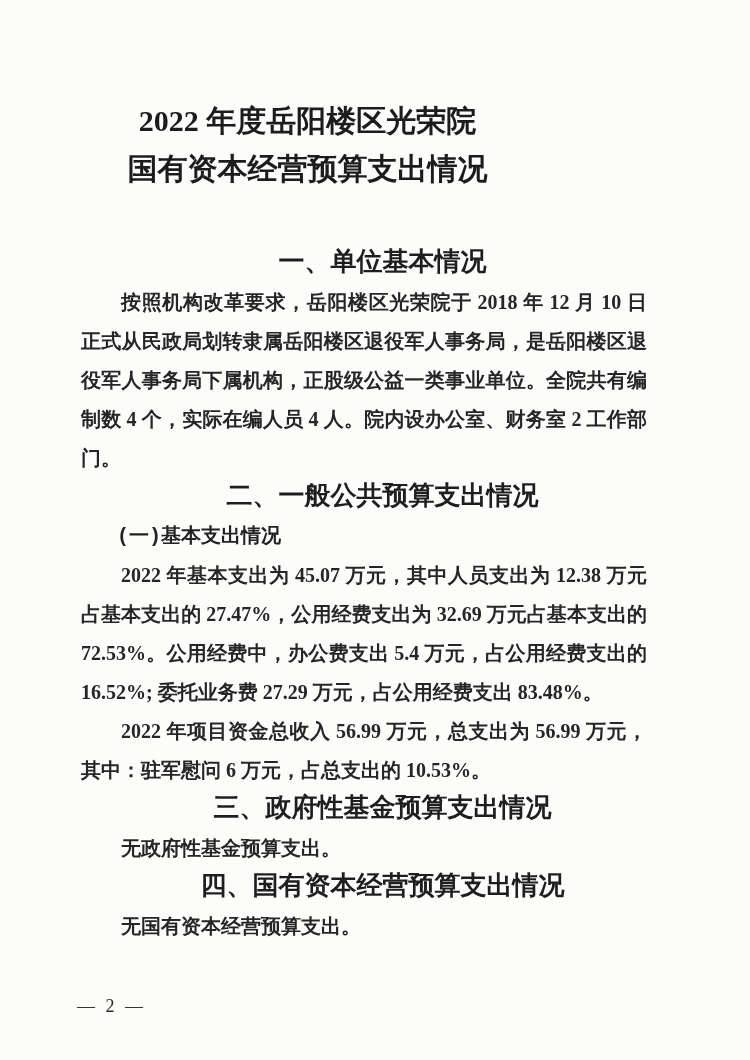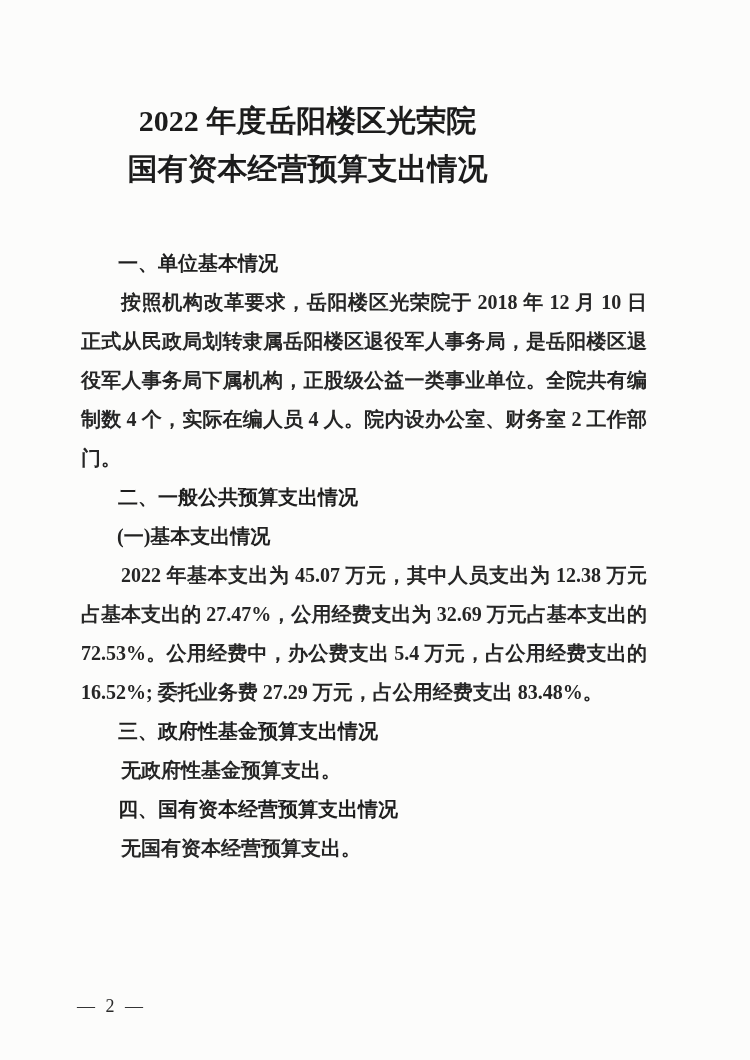--- a/index.html
+++ b/index.html
@@ -39,29 +39,29 @@
     text-align: justify;
     color: #262626;
   }
   p.block {
     margin: 0;
     padding: 0;
     text-indent: 40px;
     font-weight: bold;
   }
   p.heading1 {
-    font-family: Liberation Serif, serif;
+    font-family: Liberation Mono, monospace;
     font-weight: bold;
-    font-size: 20px;
+    font-size: 26px;
     text-indent: 37px;
     color: #1e1e1e;
-    text-align: left;
+    text-align: center;
   }
   p.heading2 {
-    font-family: Liberation Serif, serif;
+    font-family: Liberation Mono, monospace;
     font-weight: bold;
     font-size: 20px;
     text-indent: 36px;
     color: #222222;
     text-align: left;
   }
   .doc-footer {
     position: absolute;
     left: 77px;
     top: 996px;
@@ -79,20 +79,21 @@
     <div class="title-line">2022 年度岳阳楼区光荣院</div>
     <div class="title-line">国有资本经营预算支出情况</div>
   </header>
 
   <main class="doc-body" id="doc-body">
       <p class="block heading1">一、单位基本情况</p>
       <p class="block paragraph">按照机构改革要求，岳阳楼区光荣院于 2018 年 12 月 10 日正式从民政局划转隶属岳阳楼区退役军人事务局，是岳阳楼区退役军人事务局下属机构，正股级公益一类事业单位。全院共有编制数 4 个，实际在编人员 4 人。院内设办公室、财务室 2 工作部门。</p>
       <p class="block heading1">二、一般公共预算支出情况</p>
       <p class="block heading2">(一)基本支出情况</p>
       <p class="block paragraph">2022 年基本支出为 45.07 万元，其中人员支出为 12.38 万元占基本支出的 27.47%，公用经费支出为 32.69 万元占基本支出的 72.53%。公用经费中，办公费支出 5.4 万元，占公用经费支出的 16.52%; 委托业务费 27.29 万元，占公用经费支出 83.48%。</p>
+      <p class="block paragraph">2022 年项目资金总收入 56.99 万元，总支出为 56.99 万元，其中：驻军慰问 6 万元，占总支出的 10.53%。</p>
       <p class="block heading1">三、政府性基金预算支出情况</p>
       <p class="block paragraph">无政府性基金预算支出。</p>
       <p class="block heading1">四、国有资本经营预算支出情况</p>
       <p class="block paragraph">无国有资本经营预算支出。</p>
     </main>
 
   <footer class="doc-footer">— 2 —</footer>
 </div>
 
 </body></html>

